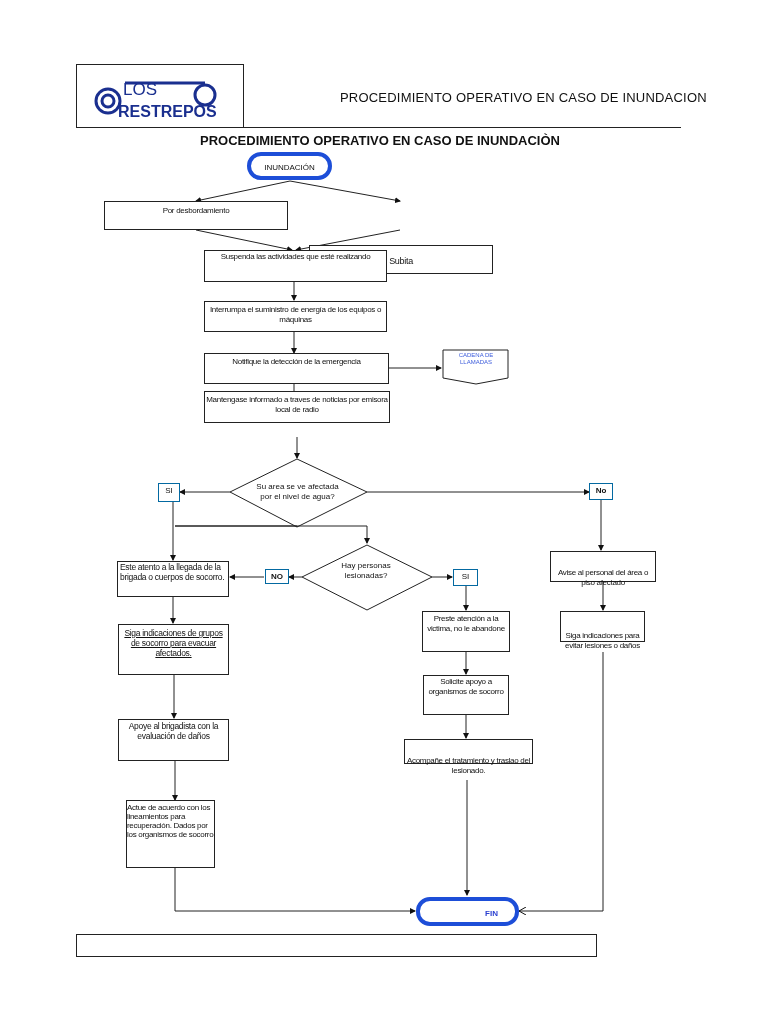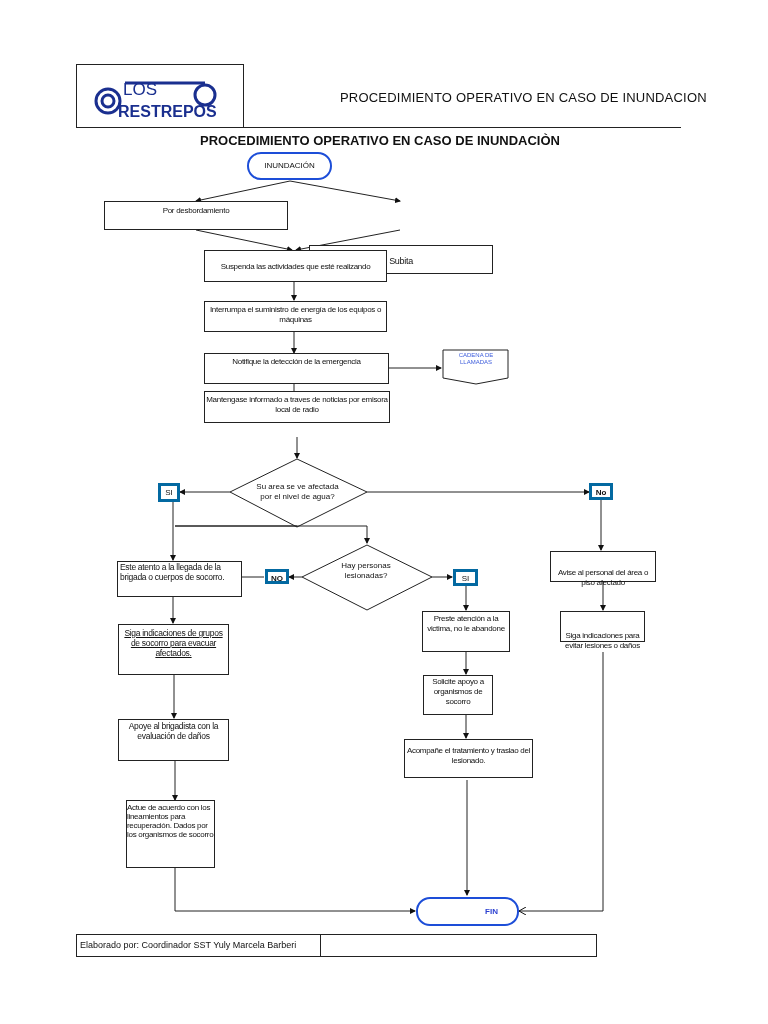--- a/index.html
+++ b/index.html
@@ -2,23 +2,23 @@
 <html><head>
   <meta charset="utf-8">
   <style>
     html, body { margin: 0; padding: 0; background: #ffffff; }
     body { width: 768px; height: 1024px; position: relative; overflow: hidden;
            font-family: "Liberation Sans", sans-serif; color: #111; }
     .abs { position: absolute; }
     .box { position: absolute; border: 1px solid #222; background: #fff; box-sizing: border-box;
            font-size: 8px; text-align: center; line-height: 10px; padding-top: 3px; letter-spacing: -0.3px; }
     .box.left { text-align: left; padding-left: 2px; }
-    .lbl { position: absolute; border: 3px solid #0369a1; background: #fff; box-sizing: border-box;
+    .lbl { position: absolute; border: 1px solid #0369a1; background: #fff; box-sizing: border-box;
            font-size: 8px; font-weight: bold; text-align: center; line-height: 14px; }
-    .term { position: absolute; border: 2px solid #1d4ed8; border-radius: 14px; background: #fff;
+    .term { position: absolute; border: 4px solid #1d4ed8; border-radius: 14px; background: #fff;
             box-sizing: border-box; text-align: center; font-size: 8px; font-weight: bold; }
     .header-box { position: absolute; left: 76px; top: 64px; width: 168px; height: 64px;
                   border: 1px solid #222; box-sizing: border-box; }
     .header-title { position: absolute; left: 340px; top: 90px; font-size: 13px; letter-spacing: 0.2px; }
     .header-rule { position: absolute; left: 243px; top: 127px; width: 438px; height: 1px; background: #222; }
     .main-title { position: absolute; left: 0; width: 760px; top: 133px; text-align: center;
                   font-size: 13px; font-weight: bold; }
     svg.lines { position: absolute; left: 0; top: 0; }
     .footer { position: absolute; left: 76px; top: 934px; width: 521px; height: 23px;
               border: 1px solid #222; box-sizing: border-box; display: flex; }
@@ -90,46 +90,45 @@
     <polygon points="443,350 508,350 508,378 476,384 443,378" fill="#fff"></polygon>
   </g>
 </svg>
 
 <div class="term" style="left:247px;top:152px;width:85px;height:28px;line-height:24px;font-weight:normal;font-size:8px;">
   <span>INUNDACIÓN</span>
 </div>
 
 <div class="box" style="left:104px;top:201px;width:184px;height:29px;padding-top:4px;">Por desbordamiento</div>
 <div class="box" style="left:309px;top:201px;width:184px;height:29px;padding-top:10px;font-size:9px;margin-top:44px;">Subita</div>
-<div class="box" style="left:204px;top:250px;width:183px;height:32px;padding-top:11px;">Suspenda las actividades que esté realizando</div>
+<div class="box" style="left:204px;top:250px;width:183px;height:32px;padding-top:1px;">Suspenda las actividades que esté realizando</div>
 <div class="box" style="left:204px;top:301px;width:183px;height:31px;">Interrumpa el suministro de energía de los equipos o máquinas</div>
 <div class="box" style="left:204px;top:353px;width:185px;height:31px;">Notifique la detección de la emergencia</div>
 <div class="abs" style="left:450px;top:352px;width:52px;font-size:6px;line-height:7px;text-align:center;color:#3b5bdb;">CADENA DE LLAMADAS</div>
 <div class="box" style="left:204px;top:391px;width:186px;height:32px;">Mantengase informado a traves de noticias por emisora local de radio</div>
 
 <div class="diamond-text" style="left:250px;top:482px;width:95px;">Su area se ve afectada por el nivel de agua?</div>
 <div class="lbl" style="left:158px;top:483px;width:22px;height:19px;font-weight:normal;">SI</div>
 <div class="lbl" style="left:589px;top:483px;width:24px;height:17px;">No</div>
 
 <div class="diamond-text" style="left:335px;top:561px;width:62px;">Hay personas lesionadas?</div>
 <div class="lbl" style="left:265px;top:569px;width:24px;height:15px;line-height:13px;">NO</div>
 <div class="lbl" style="left:453px;top:569px;width:25px;height:17px;font-weight:normal;">SI</div>
 
-<div class="box left" style="left:117px;top:561px;width:125px;height:36px;padding-top:0;font-size:8.5px;">Este atento a la llegada de la brigada o cuerpos de socorro.</div>
+<div class="box left" style="left:117px;top:561px;width:112px;height:36px;padding-top:0;font-size:8.5px;">Este atento a la llegada de la brigada o cuerpos de socorro.</div>
 <div class="box" style="left:118px;top:624px;width:111px;height:51px;font-size:8.5px;text-decoration:underline;">Siga indicaciones de grupos de socorro para evacuar afectados.</div>
 <div class="box" style="left:118px;top:719px;width:111px;height:42px;padding-top:1px;font-size:8.5px;">Apoye al brigadista con la evaluación de daños</div>
 <div class="box left" style="left:130px;top:800px;width:89px;height:68px;padding-top:2px;padding-left:0;margin-left:-4px;font-size:8px;line-height:9px;background:transparent;">Actue de acuerdo con los lineamientos para recuperación. Dados por los organismos de socorro</div>
 
 <div class="box" style="left:422px;top:611px;width:88px;height:41px;padding-top:2px;">Preste atención a la victima, no le abandone</div>
-<div class="box" style="left:423px;top:675px;width:70px;height:40px;padding-top:1px;">Solicite apoyo a organismos de socorro</div>
-<div class="box" style="left:404px;top:739px;width:129px;height:39px;padding-top:6px;">Acompañe el tratamiento y traslao del lesionado.</div>
+<div class="box" style="left:423px;top:675px;width:86px;height:40px;padding-top:1px;">Solicite apoyo a organismos de socorro</div>
+<div class="box" style="left:404px;top:739px;width:129px;height:25px;padding-top:16px;">Acompañe el tratamiento y traslao del lesionado.</div>
 
 <div class="box" style="left:550px;top:551px;width:106px;height:31px;padding-top:16px;">Avise al personal del área o piso afectado</div>
 <div class="box" style="left:560px;top:611px;width:85px;height:31px;padding-top:19px;">Siga indicaciones para evitar lesiones o daños</div>
 
 <div class="term" style="left:416px;top:897px;width:103px;height:29px;line-height:25px;">
   <span style="color:#2a3fd0;margin-left:48px;">FIN</span>
 </div>
 
 <div class="footer">
-  <div class="cell1">Elaborado por: Coordinador SST Yuly Marcela Barberi</div>
   <div style="flex:1;"></div>
 </div>
 
 </body></html>

